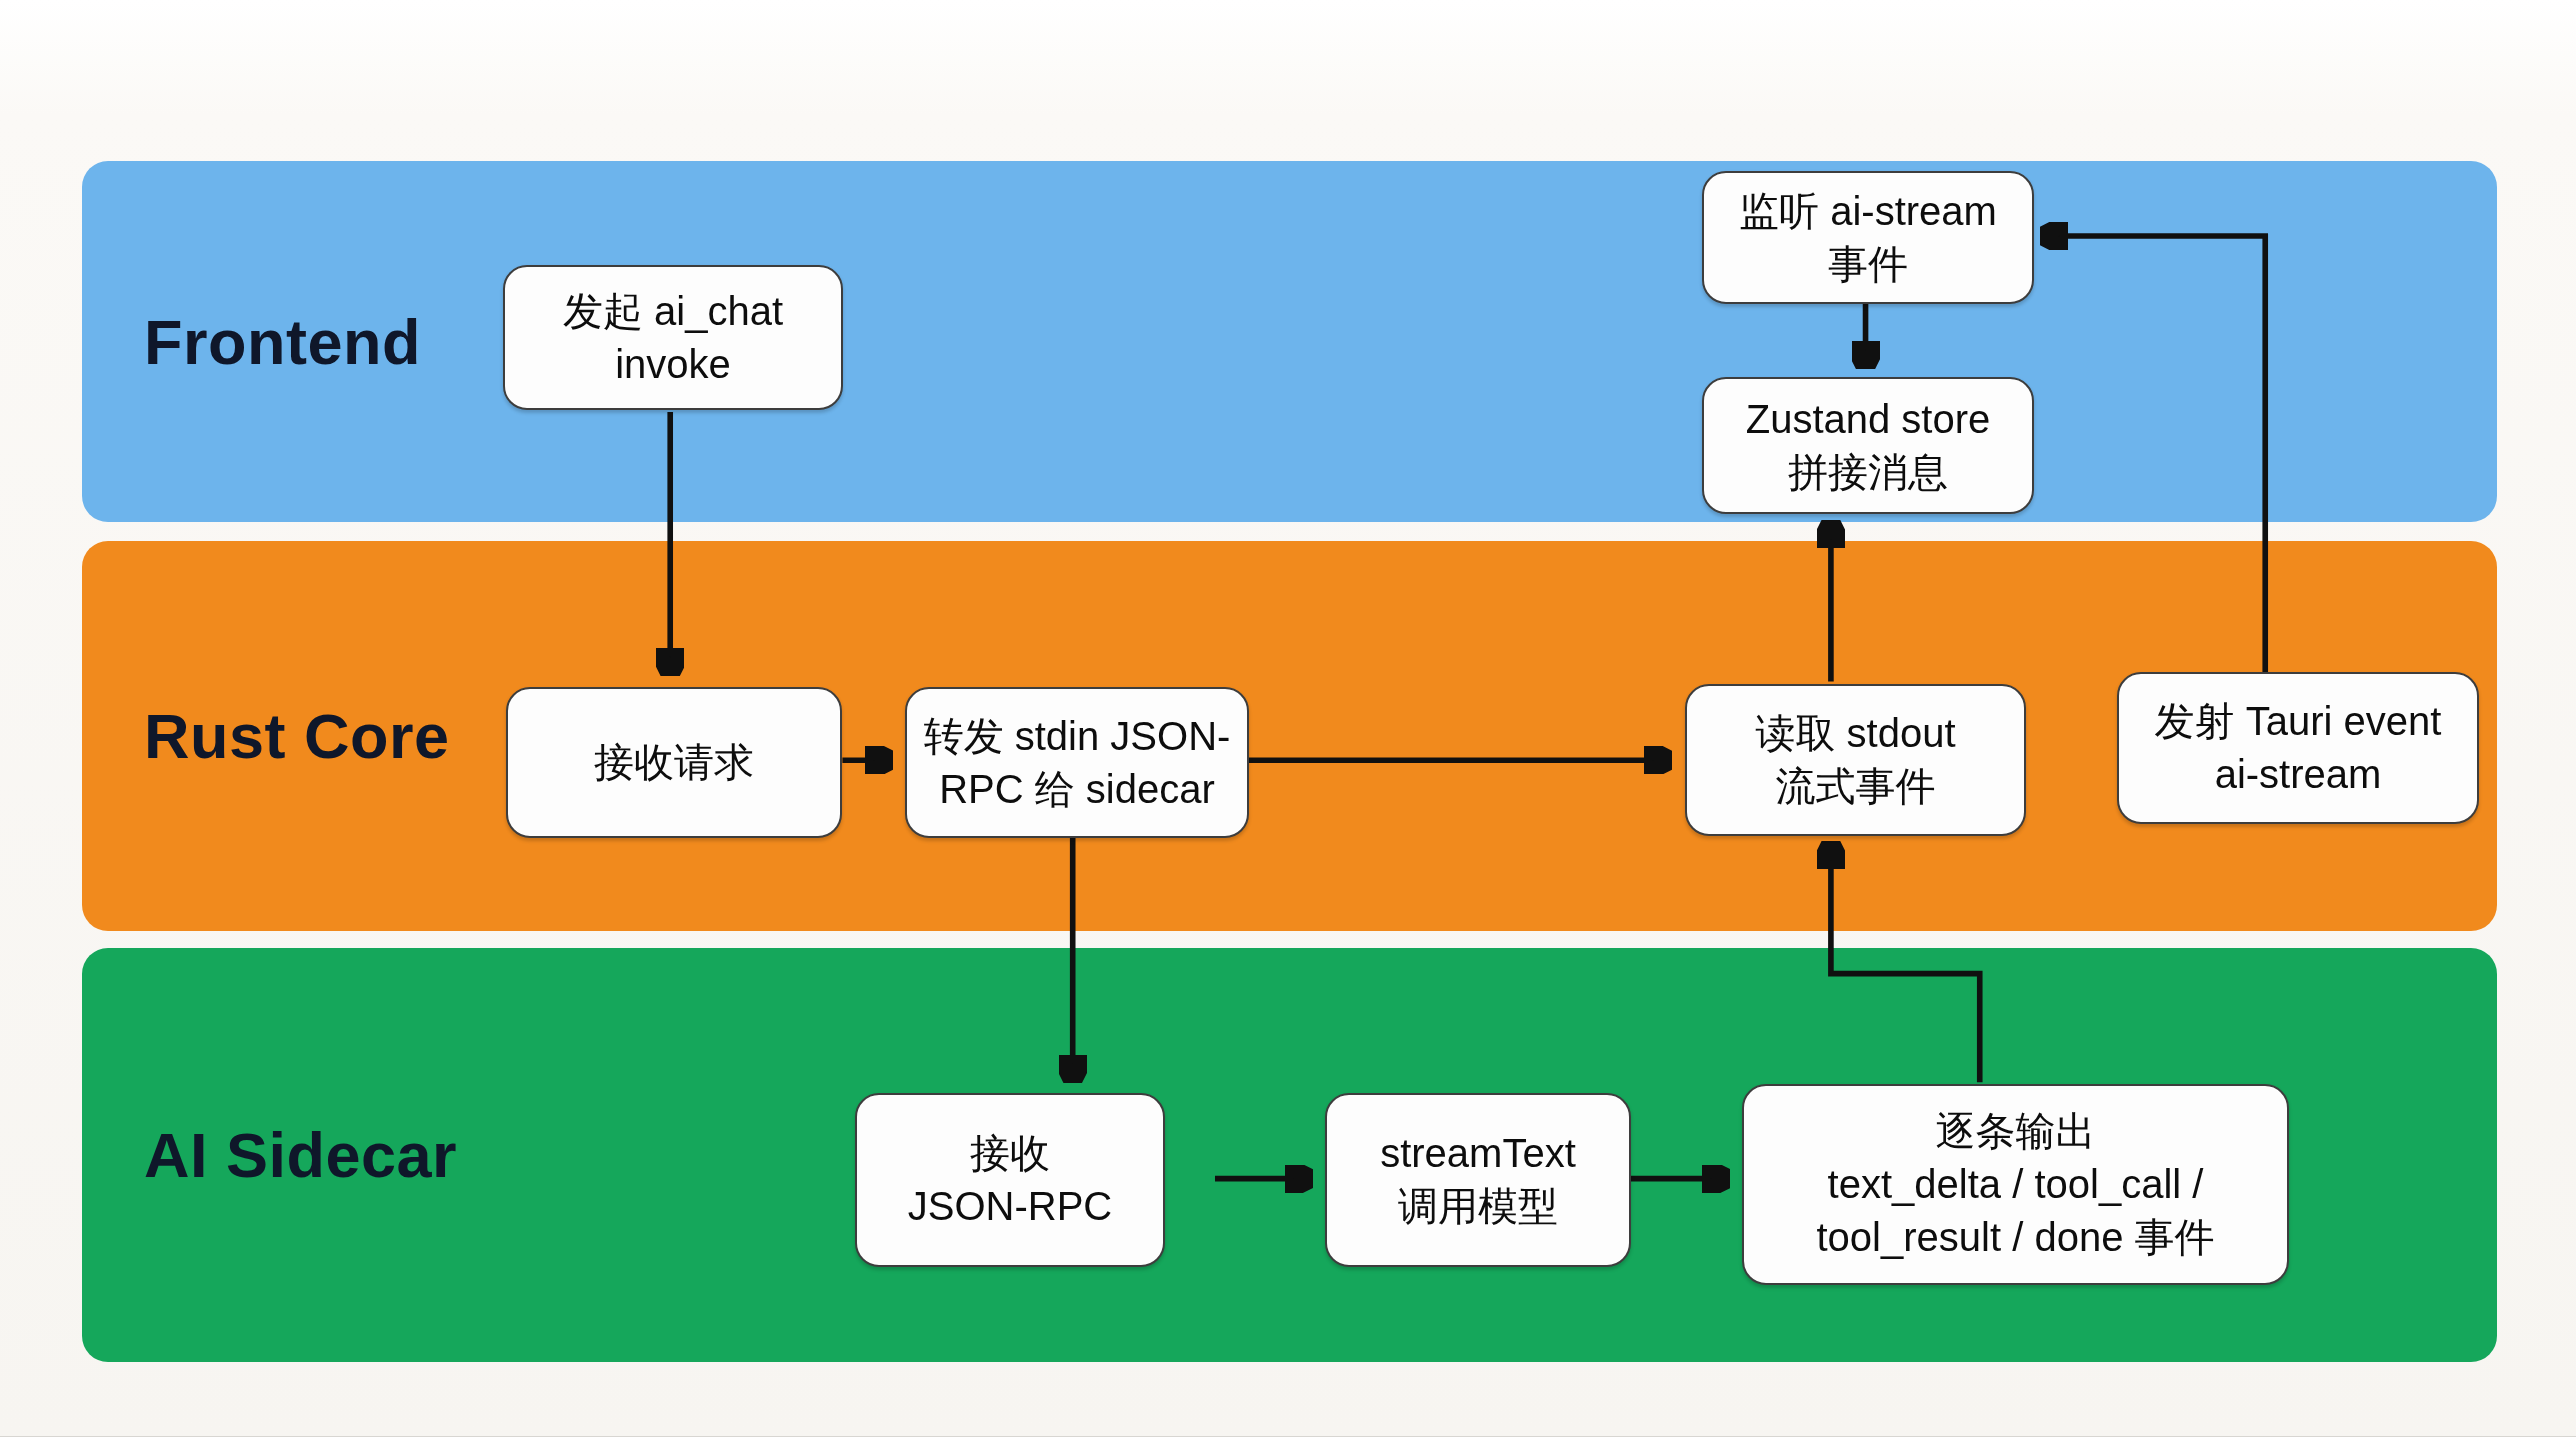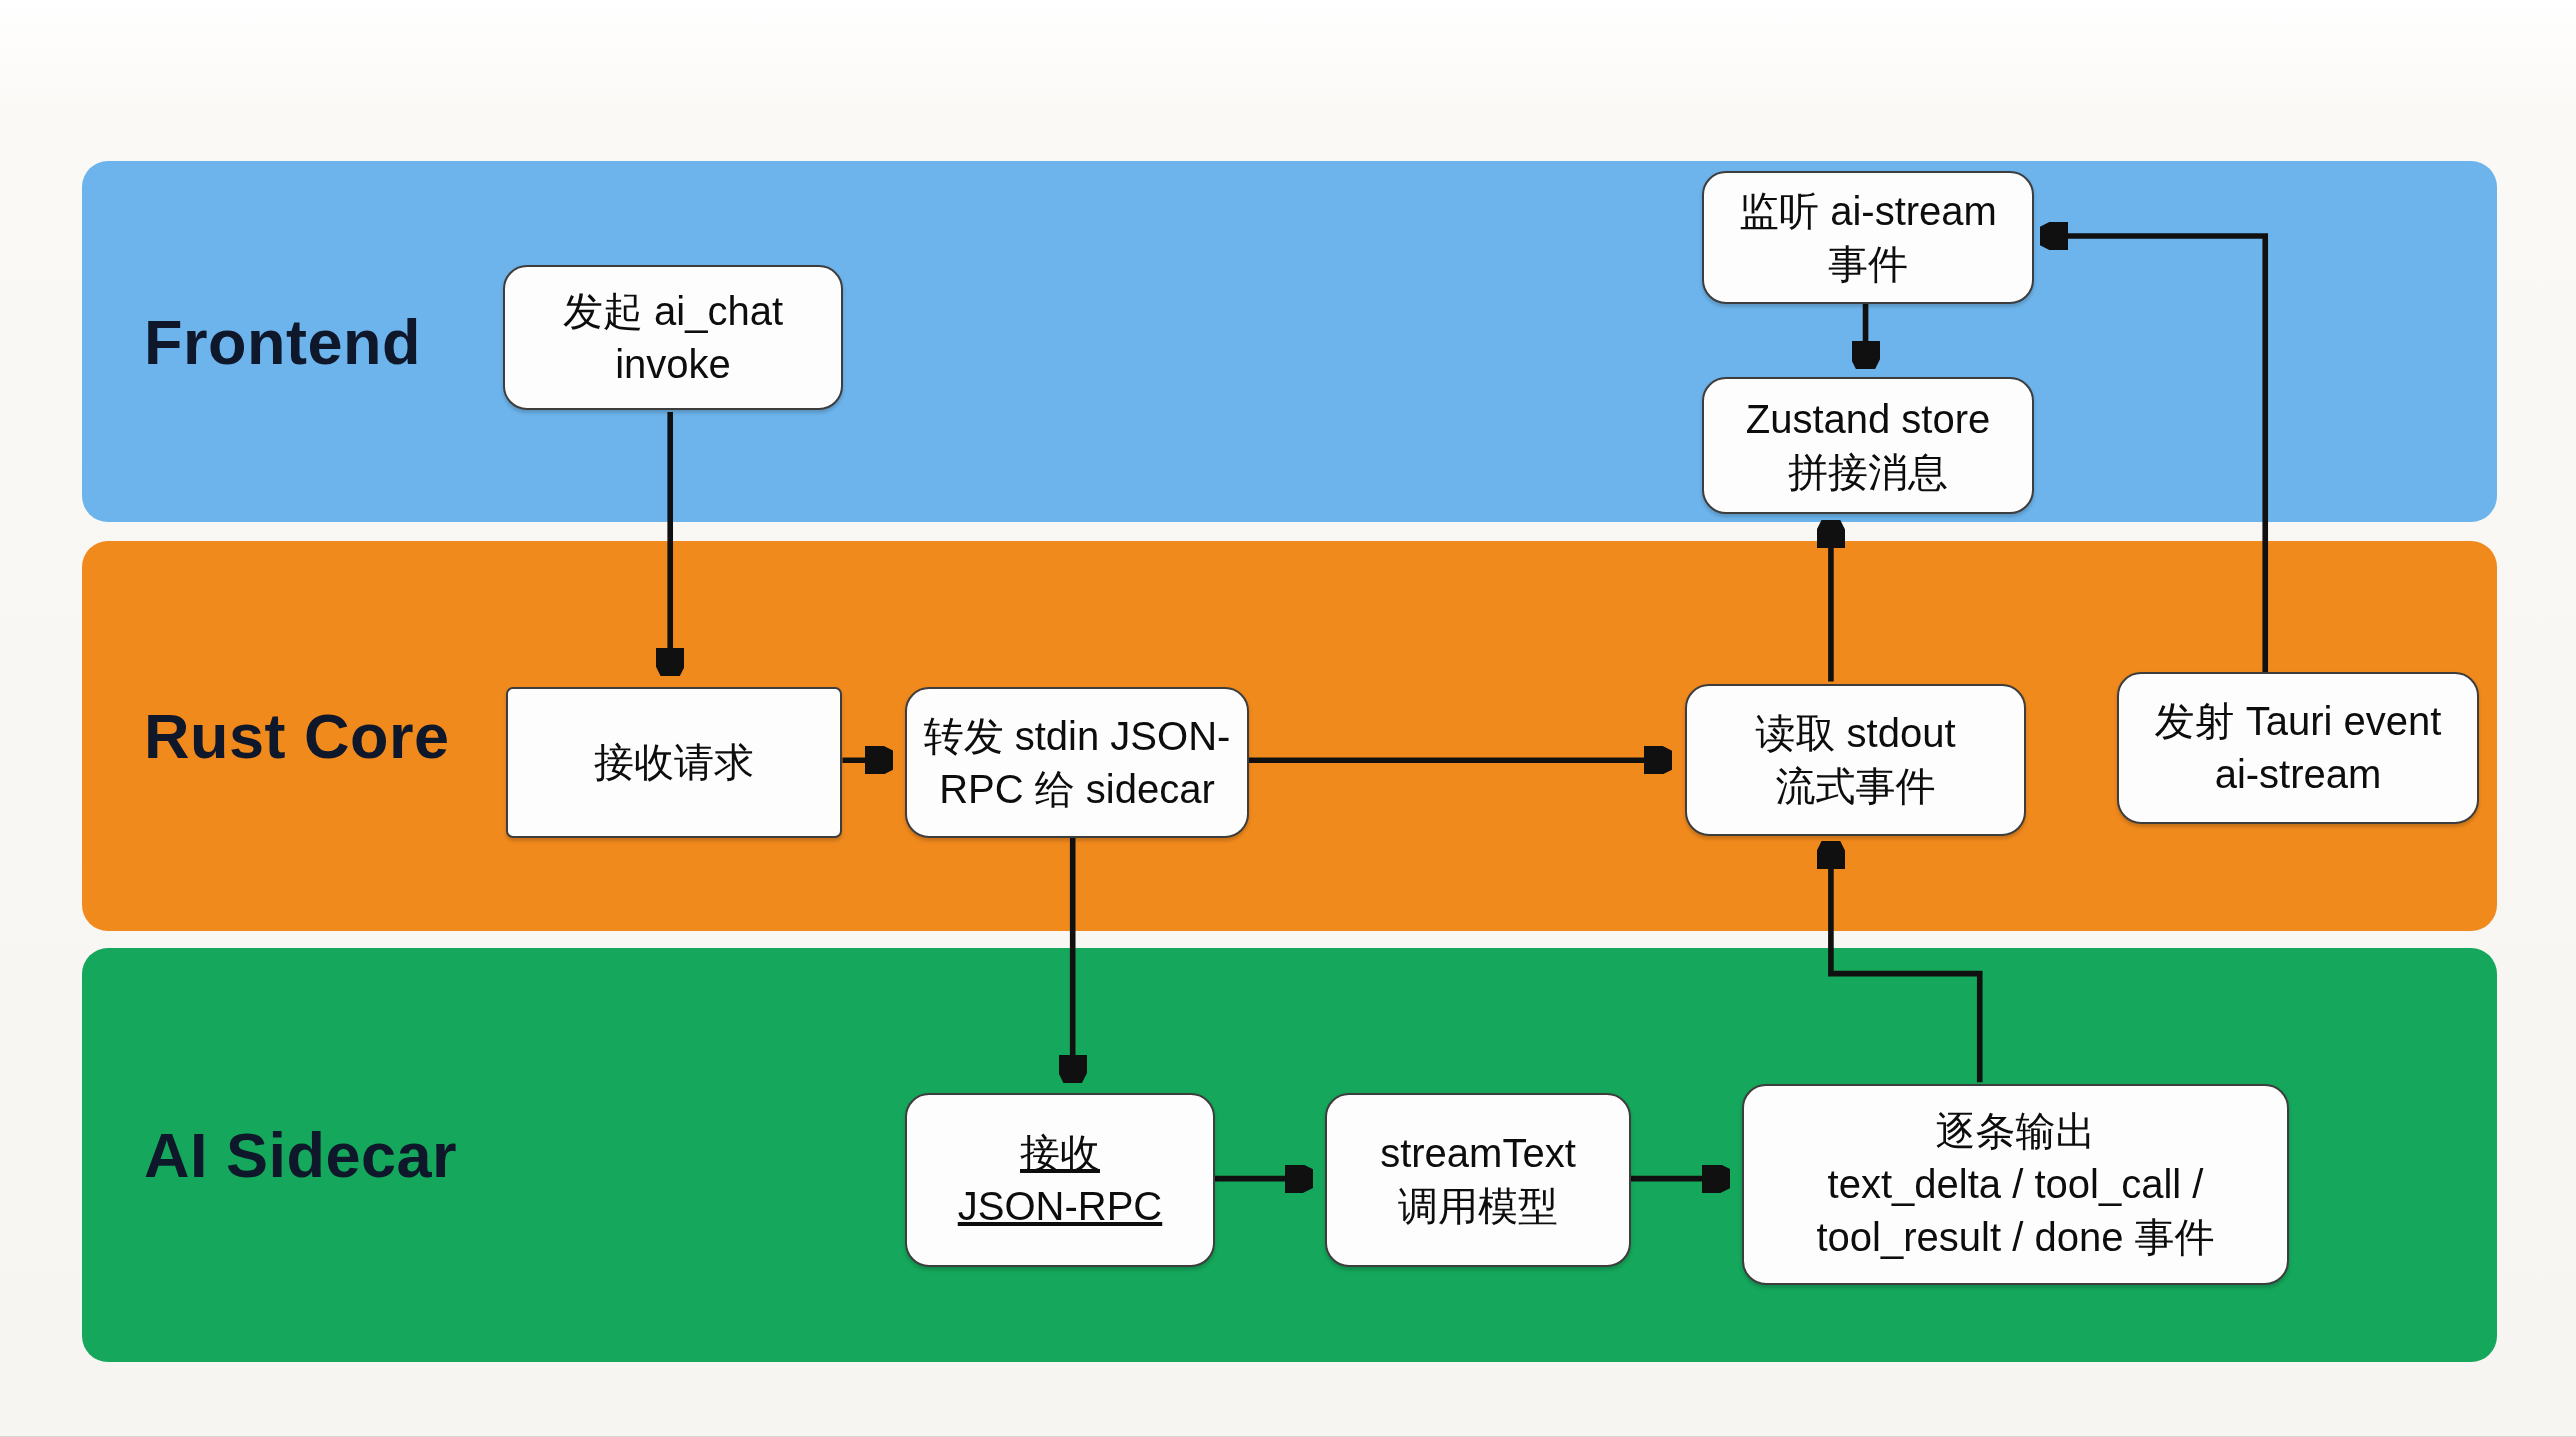--- a/index.html
+++ b/index.html
@@ -23,25 +23,25 @@
     position:absolute; background:#fdfdfd;
     border:2.8px solid #3d3d3d; border-radius:24px;
     display:flex; align-items:center; justify-content:center;
     text-align:center; font-size:40px; line-height:1.32;
     white-space:pre-line; color:#0d0d0d;
     box-shadow:0 2.8px 3.7px rgba(0,0,0,0.18);
   }
   .n-invoke          { left:503px;  top:265px;  width:336px; height:141px; }
   .n-listen          { left:1702px; top:171px;  width:328px; height:129px; }
   .n-zustand         { left:1702px; top:377px;  width:328px; height:133px; }
-  .n-receive-request { left:506px;  top:687px;  width:332px; height:147px;border-radius:7px; }
+  .n-receive-request { left:506px;  top:687px;  width:332px; height:147px; }
   .n-forward         { left:905px;  top:687px;  width:340px; height:147px; }
   .n-read-stdout     { left:1685px; top:684px;  width:337px; height:148px; }
   .n-emit-event      { left:2117px; top:672px;  width:358px; height:148px; }
-  .n-receive-rpc     { left:905px;  top:1093px; width:306px; height:170px;text-decoration:underline; }
+  .n-receive-rpc     { left:855px;  top:1093px; width:306px; height:170px; }
   .n-stream-text     { left:1325px; top:1093px; width:302px; height:170px; }
   .n-output-events   { left:1742px; top:1084px; width:543px; height:197px; }
   svg.arrows {
     position:absolute; left:0; top:0; width:2576px; height:1438px;
     pointer-events:none;
   }
   svg.arrows path { fill:none; stroke:#101010; stroke-width:6; }
   .bottom-hairline {
     position:absolute; left:0; bottom:0; width:100%; height:1.9px; background:#d8d6d2;
   }

